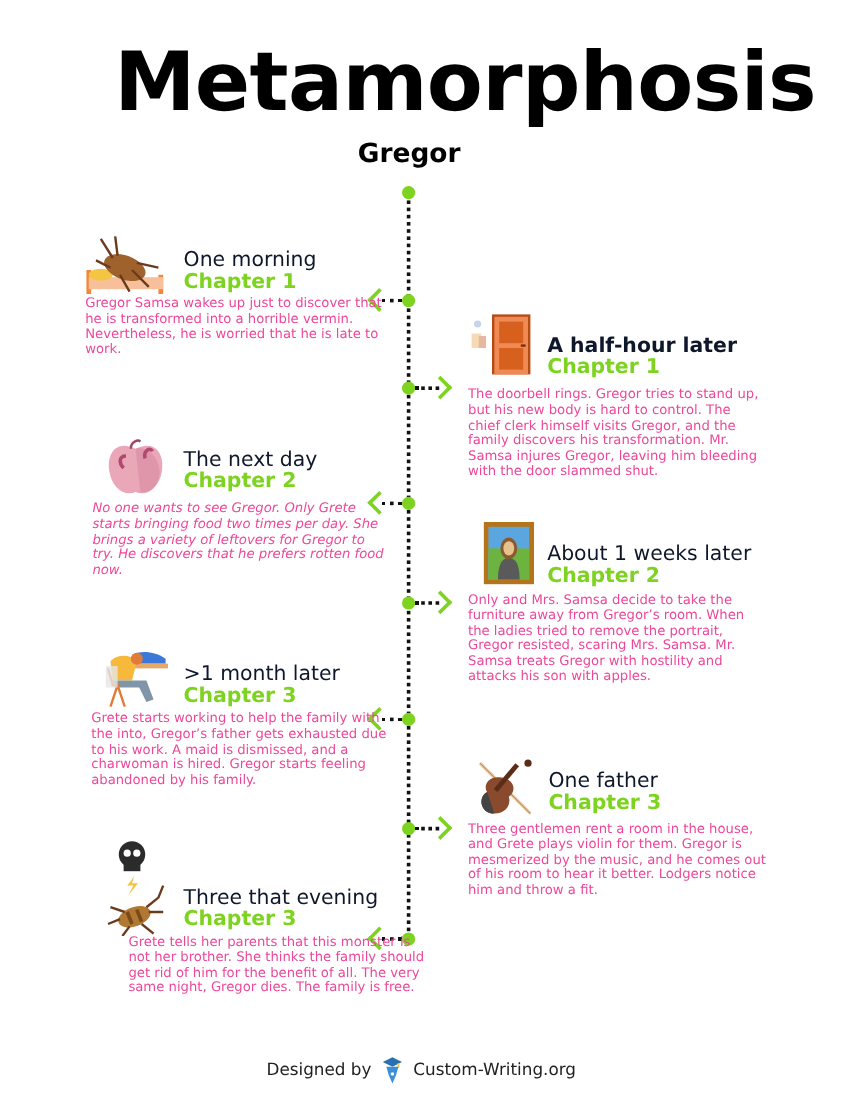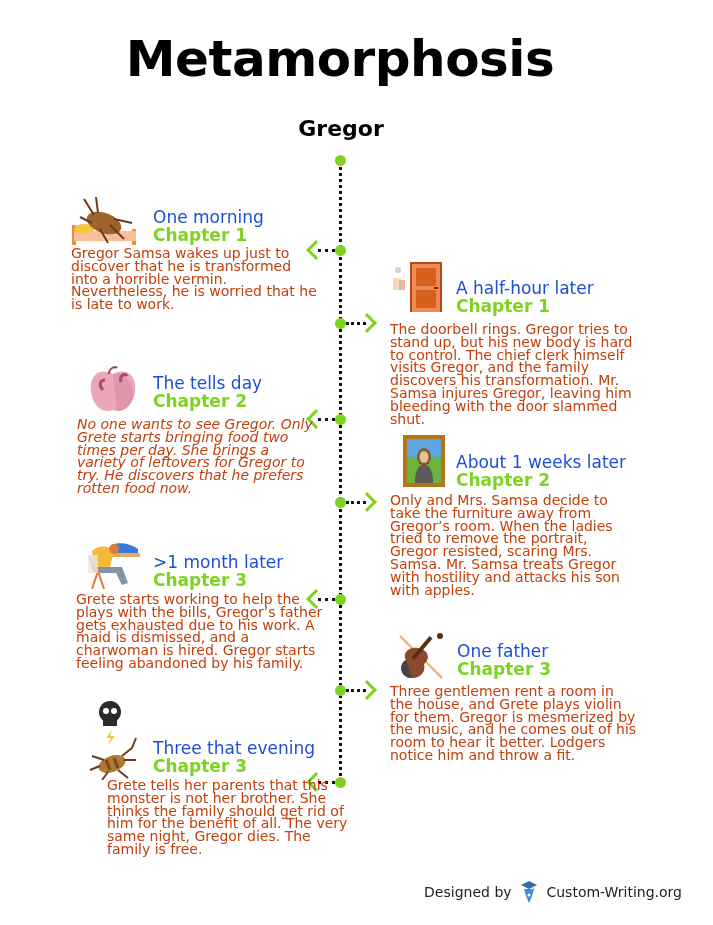--- a/index.html
+++ b/index.html
@@ -1,34 +1,34 @@
 <!DOCTYPE html>
 <html><head>
 <meta charset="utf-8">
 <style>
   * { margin:0; padding:0; box-sizing:border-box; }
   html, body { width:713px; height:925px; background:#ffffff; overflow:hidden; }
   body { position:relative; font-family:"DejaVu Sans", sans-serif; color:#111; }
-  .title { position:absolute; left:0; width:680px; top:30px; text-align:center;
-    font-family:"DejaVu Sans", sans-serif; font-weight:bold; font-size:50px; letter-spacing:-0.5px; color:#000; }
+  .title { position:absolute; left:0; width:680px; top:30px; text-align:right;
+    font-family:"DejaVu Sans", sans-serif; font-weight:bold; font-size:68px; letter-spacing:-0.5px; color:#000; }
   .subtitle { position:absolute; left:0; width:682px; top:116px; text-align:center;
     font-weight:bold; font-size:22px; color:#000; }
   .axis { position:absolute; left:339px; top:160px; width:0; height:622px;
     border-left:3px dotted #111; }
   .dot { position:absolute; width:11px; height:11px; border-radius:50%; background:#7ed321; }
   .conn { position:absolute; height:0; border-top:3px dotted #111; }
   .arrow { position:absolute; width:14px; height:14px; border-left:3px solid #7ed321; border-bottom:3px solid #7ed321; }
   .arrow.left { transform:rotate(45deg); }
   .arrow.right { transform:rotate(-135deg); }
   .event { position:absolute; }
   .event .icon { position:absolute; }
-  .event .time { position:absolute; font-size:17px; color:#1d4ed8; white-space:nowrap; }
+  .event .time { position:absolute; font-size:17px; color:#0f172a; white-space:nowrap; }
   .event .chap { position:absolute; font-size:17px; font-weight:bold; color:#7ed321; white-space:nowrap; }
-  .event .desc { position:absolute; font-size:14px; line-height:12.8px; color:#c2410c; }
-  .footer { position:absolute; top:880px; left:0; width:682px; text-align:right; font-size:14px; color:#222;padding-left:20px; }
+  .event .desc { position:absolute; font-size:11px; line-height:12.8px; color:#ec4899; }
+  .footer { position:absolute; top:880px; left:0; width:682px; text-align:center; font-size:14px; color:#222;padding-left:20px; }
   .footer span { vertical-align:middle; }
   .footer svg { vertical-align:middle; margin:0 4px; }
 </style>
 </head>
 <body>
 
 <div class="title">Metamorphosis</div>
 <div class="subtitle">Gregor</div>
 
 <div class="axis"></div>
@@ -58,37 +58,37 @@
   <svg class="icon" style="left:0;top:0;" width="56" height="54" viewBox="0 0 56 54">
     <circle cx="8" cy="10" r="3" fill="#c9d4e8"></circle>
     <rect x="3" y="18" width="8" height="12" fill="#f7d9b4"></rect>
     <rect x="9" y="20" width="6" height="10" fill="#e7b8a0"></rect>
     <rect x="20" y="2" width="32" height="50" fill="#b84a16"></rect>
     <rect x="22" y="4" width="28" height="48" fill="#ef8a54"></rect>
     <rect x="26" y="8" width="20" height="18" fill="#d7601f"></rect>
     <rect x="26" y="30" width="20" height="18" fill="#d7601f"></rect>
     <rect x="44" y="27" width="4" height="2" fill="#7a2d0b"></rect>
   </svg>
-  <div class="time" style="left:66px;top:18px;">A half-hour later</div>
+  <div class="time" style="left:66px;top:18px;font-weight:bold;">A half-hour later</div>
   <div class="chap" style="left:66px;top:36px;">Chapter 1</div>
   <div class="desc" style="left:0;top:63px;width:248px;">The doorbell rings. Gregor tries to stand up, but his new body is hard to control. The chief clerk himself visits Gregor, and the family discovers his transformation. Mr. Samsa injures Gregor, leaving him bleeding with the door slammed shut.</div>
 </div>
 
 <div class="dot" style="left:335px;top:414px;"></div>
 <div class="conn" style="left:318px;top:418px;width:17px;"></div>
 <div class="arrow left" style="left:309px;top:412px;"></div>
 <div class="event" style="left:77px;top:364px;">
   <svg class="icon" style="left:10px;top:0;" width="52" height="50" viewBox="0 0 52 50">
     <path d="M26 10 C10 2 2 14 4 28 C6 42 16 50 26 46 C36 50 46 42 48 28 C50 14 42 2 26 10 Z" fill="#e9a7b8"></path>
     <path d="M26 10 C34 8 44 14 46 28 C46 40 38 48 30 46" fill="#d88aa0" opacity="0.6"></path>
     <path d="M22 10 C22 4 28 2 30 4" stroke="#9a4a62" stroke-width="2" fill="none"></path>
     <path d="M16 26 C12 22 12 16 18 16" stroke="#b04a70" stroke-width="3" fill="none"></path>
     <path d="M34 18 C32 12 38 8 40 12" stroke="#b04a70" stroke-width="3" fill="none"></path>
   </svg>
-  <div class="time" style="left:76px;top:9px;">The tells day</div>
+  <div class="time" style="left:76px;top:9px;">The next day</div>
   <div class="chap" style="left:76px;top:27px;">Chapter 2</div>
   <div class="desc" style="left:0;top:54px;width:245px;font-style:italic;">No one wants to see Gregor. Only Grete starts bringing food two times per day. She brings a variety of leftovers for Gregor to try. He discovers that he prefers rotten food now.</div>
 </div>
 
 <div class="dot" style="left:335px;top:497px;"></div>
 <div class="conn" style="left:346px;top:501px;width:20px;"></div>
 <div class="arrow right" style="left:360px;top:495px;"></div>
 <div class="event" style="left:390px;top:435px;">
   <svg class="icon" style="left:13px;top:0;" width="42" height="52" viewBox="0 0 42 52">
     <rect x="0" y="0" width="42" height="52" fill="#b5741a"></rect>
@@ -111,21 +111,21 @@
     <rect x="20" y="10" width="32" height="4" fill="#e8a868"></rect>
     <path d="M24 2 C30 -1 42 0 50 6 L50 10 L24 10 Z" fill="#3c78d8"></path>
     <path d="M4 8 C10 2 20 2 26 8 L22 24 L6 24 Z" fill="#f6b93b"></path>
     <circle cx="26" cy="6" r="5" fill="#e07b39"></circle>
     <path d="M6 24 L34 24 L40 40 L34 42 L28 30 L8 30 Z" fill="#8195a8"></path>
     <path d="M2 14 L6 28 L10 28 L4 46 M10 28 L16 46" stroke="#e07b39" stroke-width="2" fill="none"></path>
     <rect x="0" y="12" width="10" height="18" fill="#e6e6e6" opacity="0.8"></rect>
   </svg>
   <div class="time" style="left:77px;top:9px;">&gt;1 month later</div>
   <div class="chap" style="left:77px;top:27px;">Chapter 3</div>
-  <div class="desc" style="left:0;top:50px;width:250px;">Grete starts working to help the plays with the bills, Gregor’s father gets exhausted due to his work. A maid is dismissed, and a charwoman is hired. Gregor starts feeling abandoned by his family.</div>
+  <div class="desc" style="left:0;top:50px;width:250px;">Grete starts working to help the family with the into, Gregor’s father gets exhausted due to his work. A maid is dismissed, and a charwoman is hired. Gregor starts feeling abandoned by his family.</div>
 </div>
 
 <div class="dot" style="left:335px;top:685px;"></div>
 <div class="conn" style="left:346px;top:689px;width:20px;"></div>
 <div class="arrow right" style="left:360px;top:683px;"></div>
 <div class="event" style="left:390px;top:630px;">
   <svg class="icon" style="left:6px;top:0;" width="56" height="52" viewBox="0 0 56 52">
     <path d="M4 6 L46 48" stroke="#f4d7b0" stroke-width="3"></path>
     <path d="M4 6 L46 48" stroke="#c48a58" stroke-width="1"></path>
     <path d="M22 18 C12 16 6 24 10 30 C2 34 4 48 16 48 C26 48 30 40 28 34 C34 30 34 20 22 18 Z" fill="#8a4a2e"></path>

